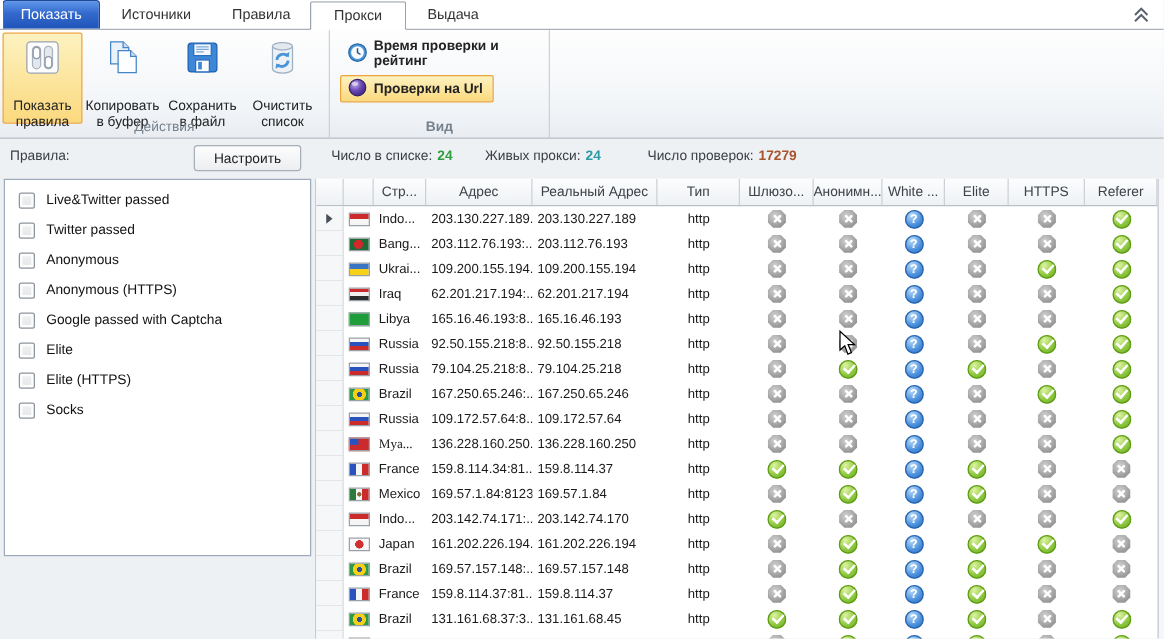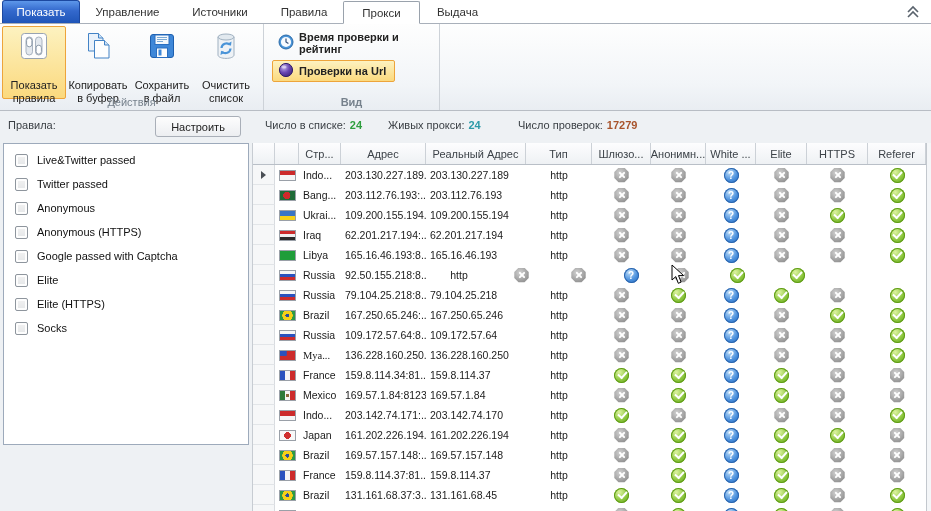--- a/index.html
+++ b/index.html
@@ -112,21 +112,20 @@
   .cursor { position:absolute; left:671px; top:264px; z-index:50; }
 </style>
 </head>
 <body>
 
 <div class="app">
 
   <div class="tabbar">
     <div class="app-tab">Показать</div>
     <div id="tabs-host" style="display:flex;height:24px;align-items:flex-end;">
-        <div class="tab" style="width: 95px;">Управление</div>
         <div class="tab" style="width: 90px;">Источники</div>
         <div class="tab" style="width: 78px;">Правила</div>
         <div class="tab active" style="width: 77px;">Прокси</div>
         <div class="tab" style="width: 75px;">Выдача</div>
       </div>
     <div class="collapse-btn">
       <span>
         <svg width="16" height="14" viewBox="0 0 16 14">
           <path d="M3 7 L8 2 L13 7" fill="none" stroke="#5a636d" stroke-width="1.6"></path>
           <path d="M3 12 L8 7 L13 12" fill="none" stroke="#5a636d" stroke-width="1.6"></path>
@@ -427,20 +426,21 @@
             <span class="st st-ok"></span>
           </div>
         </div>
         <div class="trow">
           <div class="td gutter" style="width: 22px;"></div>
           <div class="td c-flag" style="width: 24px;">
             <span class="fl fl-russia"></span>
           </div>
           <div class="td c-text" style="width: 42px;">Russia</div>
           <div class="td c-text" style="width: 85px;">92.50.155.218:8...</div>
+          <div class="td c-text" style="width: 100px;">92.50.155.218</div>
           <div class="td c-type" style="width: 66px;">http</div>
           <div class="td c-status" style="width: 59px;">
             <span class="st st-x"></span>
           </div>
           <div class="td c-status" style="width: 55px;">
             <span class="st st-x"></span>
           </div>
           <div class="td c-status" style="width: 50px;">
             <span class="st st-q">?</span>
           </div>

